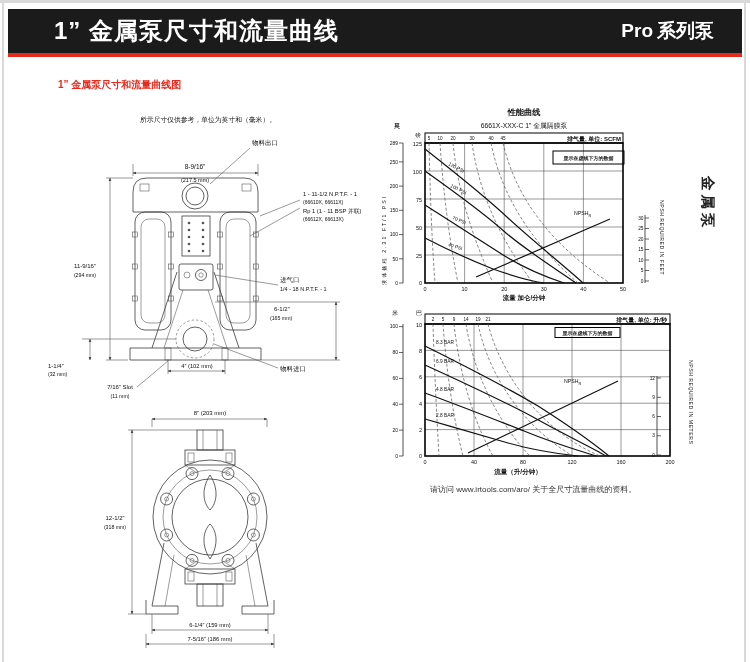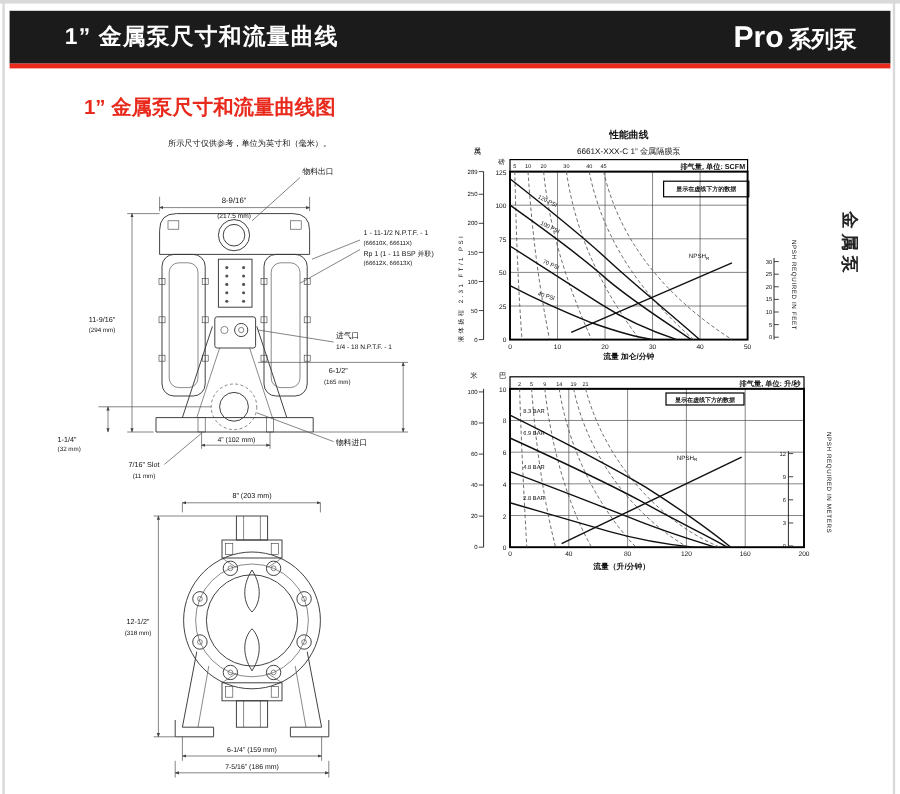--- a/index.html
+++ b/index.html
@@ -2,26 +2,26 @@
 <html><head>
 <meta charset="utf-8">
 <style>
   html,body{margin:0;padding:0;background:#fff;}
   .page{position:relative;width:750px;height:662px;background:#ffffff;overflow:hidden;
         font-family:"Liberation Sans",sans-serif;color:#1a1a1a;}
   .abs{position:absolute;}
   .edge{background:#d9d9d9;}
   .headerbar{left:8px;top:9px;width:734px;height:44px;background:#1b1b1b;display:flex;
              align-items:center;justify-content:space-between;}
-  .headerbar .title{margin-left:46px;color:#ffffff;font-size:19px;font-weight:bold;letter-spacing:1px;}
+  .headerbar .title{margin-left:46px;color:#ffffff;font-size:24px;font-weight:bold;letter-spacing:1px;}
   .headerbar .brand{margin-right:28px;color:#ffffff;font-weight:bold;display:flex;align-items:baseline;}
-  .headerbar .brand .pro{font-size:25px;text-align:center;}
+  .headerbar .brand .pro{font-size:19px;text-align:center;}
   .headerbar .brand .suf{font-size:19px;margin-left:4px;}
   .redrule{left:8px;top:53px;width:734px;height:4px;background:#e8291c;}
-  .subtitle{left:70px;top:78px;color:#e8291c;font-size:17px;font-weight:bold;}
+  .subtitle{left:58px;top:78px;color:#e8291c;font-size:10px;font-weight:bold;}
   .sidetab{left:717px;top:176px;width:86px;font-size:14.5px;font-weight:bold;letter-spacing:4px;
            color:#222;transform:rotate(90deg);transform-origin:left top;white-space:nowrap;}
   .footer{left:430px;top:484px;font-size:8px;color:#333;white-space:nowrap;}
   svg{font-family:"Liberation Sans",sans-serif;}
   svg text{fill:#111;}
   .ln{fill:none;stroke:#3a3a3a;stroke-width:.8;}
   .lnt{fill:none;stroke:#3a3a3a;stroke-width:.5;}
   .dim{fill:none;stroke:#555;stroke-width:.6;}
   .grid{stroke:#444;stroke-width:.55;fill:none;}
   .frame{fill:none;stroke:#000;stroke-width:1.6;}
@@ -400,14 +400,19 @@
       <text x="47" y="160.5">0</text>
       <text x="96" y="160.5">40</text>
       <text x="145" y="160.5">80</text>
       <text x="194" y="160.5">120</text>
       <text x="243" y="160.5">160</text>
       <text x="292" y="160.5">200</text>
     </g>
     <text x="140" y="171" font-size="6.5" font-weight="bold" text-anchor="middle">流量（升/分钟）</text>
   </svg>
 
+  <div class="abs footer">
+    <span>请访问</span>
+    <span>www.irtools.com/aro/</span>
+    <span>关于全尺寸流量曲线的资料。</span>
+  </div>
 
 </div>
 
 </body></html>

